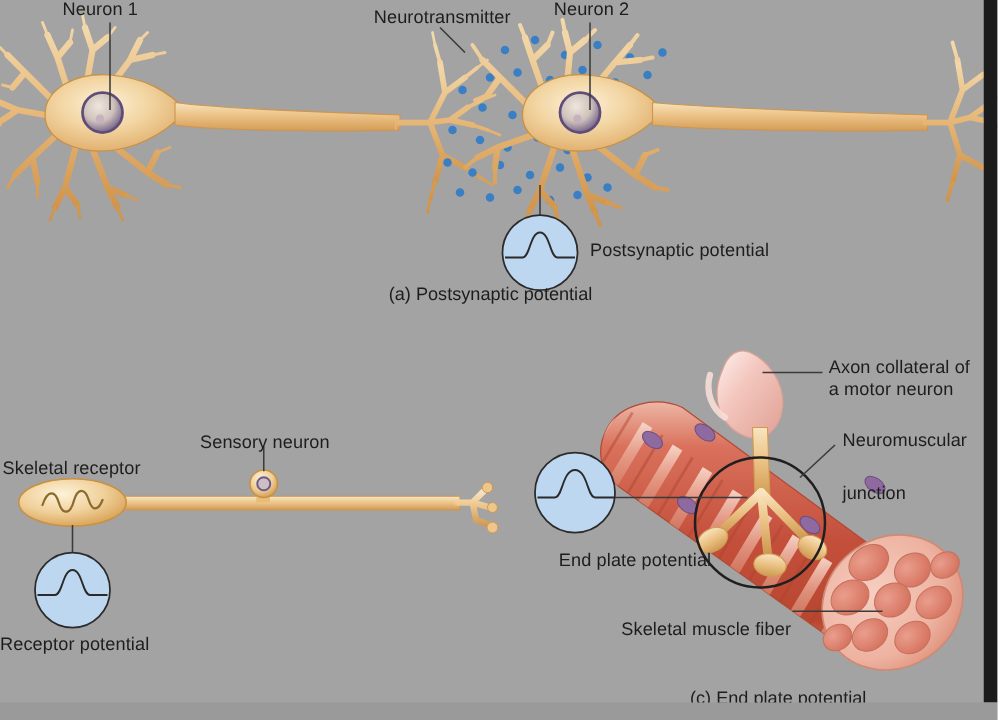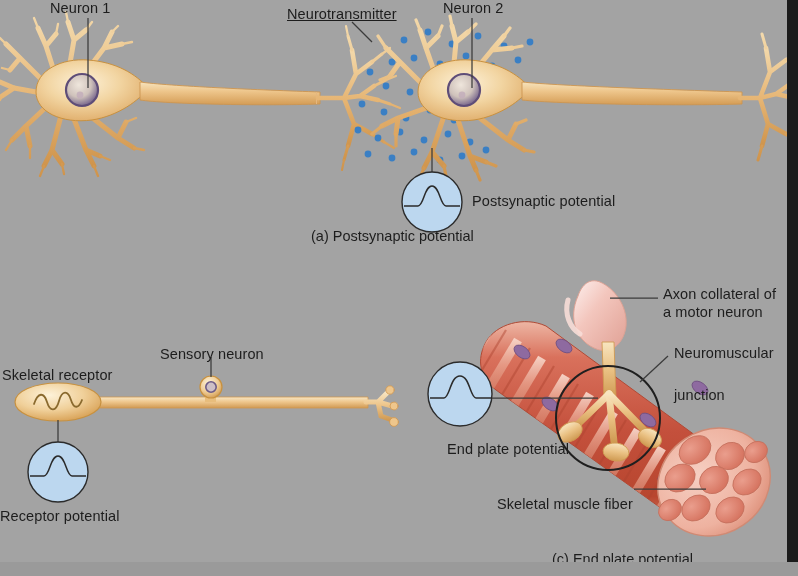--- a/index.html
+++ b/index.html
@@ -154,21 +154,21 @@
     <line class="leader" x1="472" y1="18" x2="472" y2="88"></line>
     <line class="leader" x1="432" y1="148" x2="432" y2="172"></line>
 
     <g>
       <circle cx="432" cy="202" r="30" fill="#bcd7ef" stroke="#2b2b2b" stroke-width="1.4"></circle>
       <path d="M404 206 L418 206 C424 206, 424 186, 432 186 C440 186, 440 206, 446 206 L460 206" fill="none" stroke="#2b2b2b" stroke-width="1.5"></path>
     </g>
   </svg>
 
   <div class="lbl" style="left:50px;top:0px;">Neuron 1</div>
-  <div class="lbl" style="left:287px;top:6px;text-decoration:underline;">Neurotransmitter</div>
+  <div class="lbl" style="left:299px;top:6px;">Neurotransmitter</div>
   <div class="lbl" style="left:443px;top:0px;">Neuron 2</div>
   <div class="lbl" style="left:472px;top:193px;">Postsynaptic potential</div>
   <div class="cap" style="left:311px;top:228px;">(a) Postsynaptic potential</div>
 
   <svg width="430" height="240" viewBox="0 0 430 240" style="top:340px;left:0;">
     <defs>
       <linearGradient id="bAxon" x1="0" y1="0" x2="0" y2="1">
         <stop offset="0%" stop-color="#f7e6c4"></stop>
         <stop offset="45%" stop-color="#eec68c"></stop>
         <stop offset="100%" stop-color="#d09a54"></stop>

